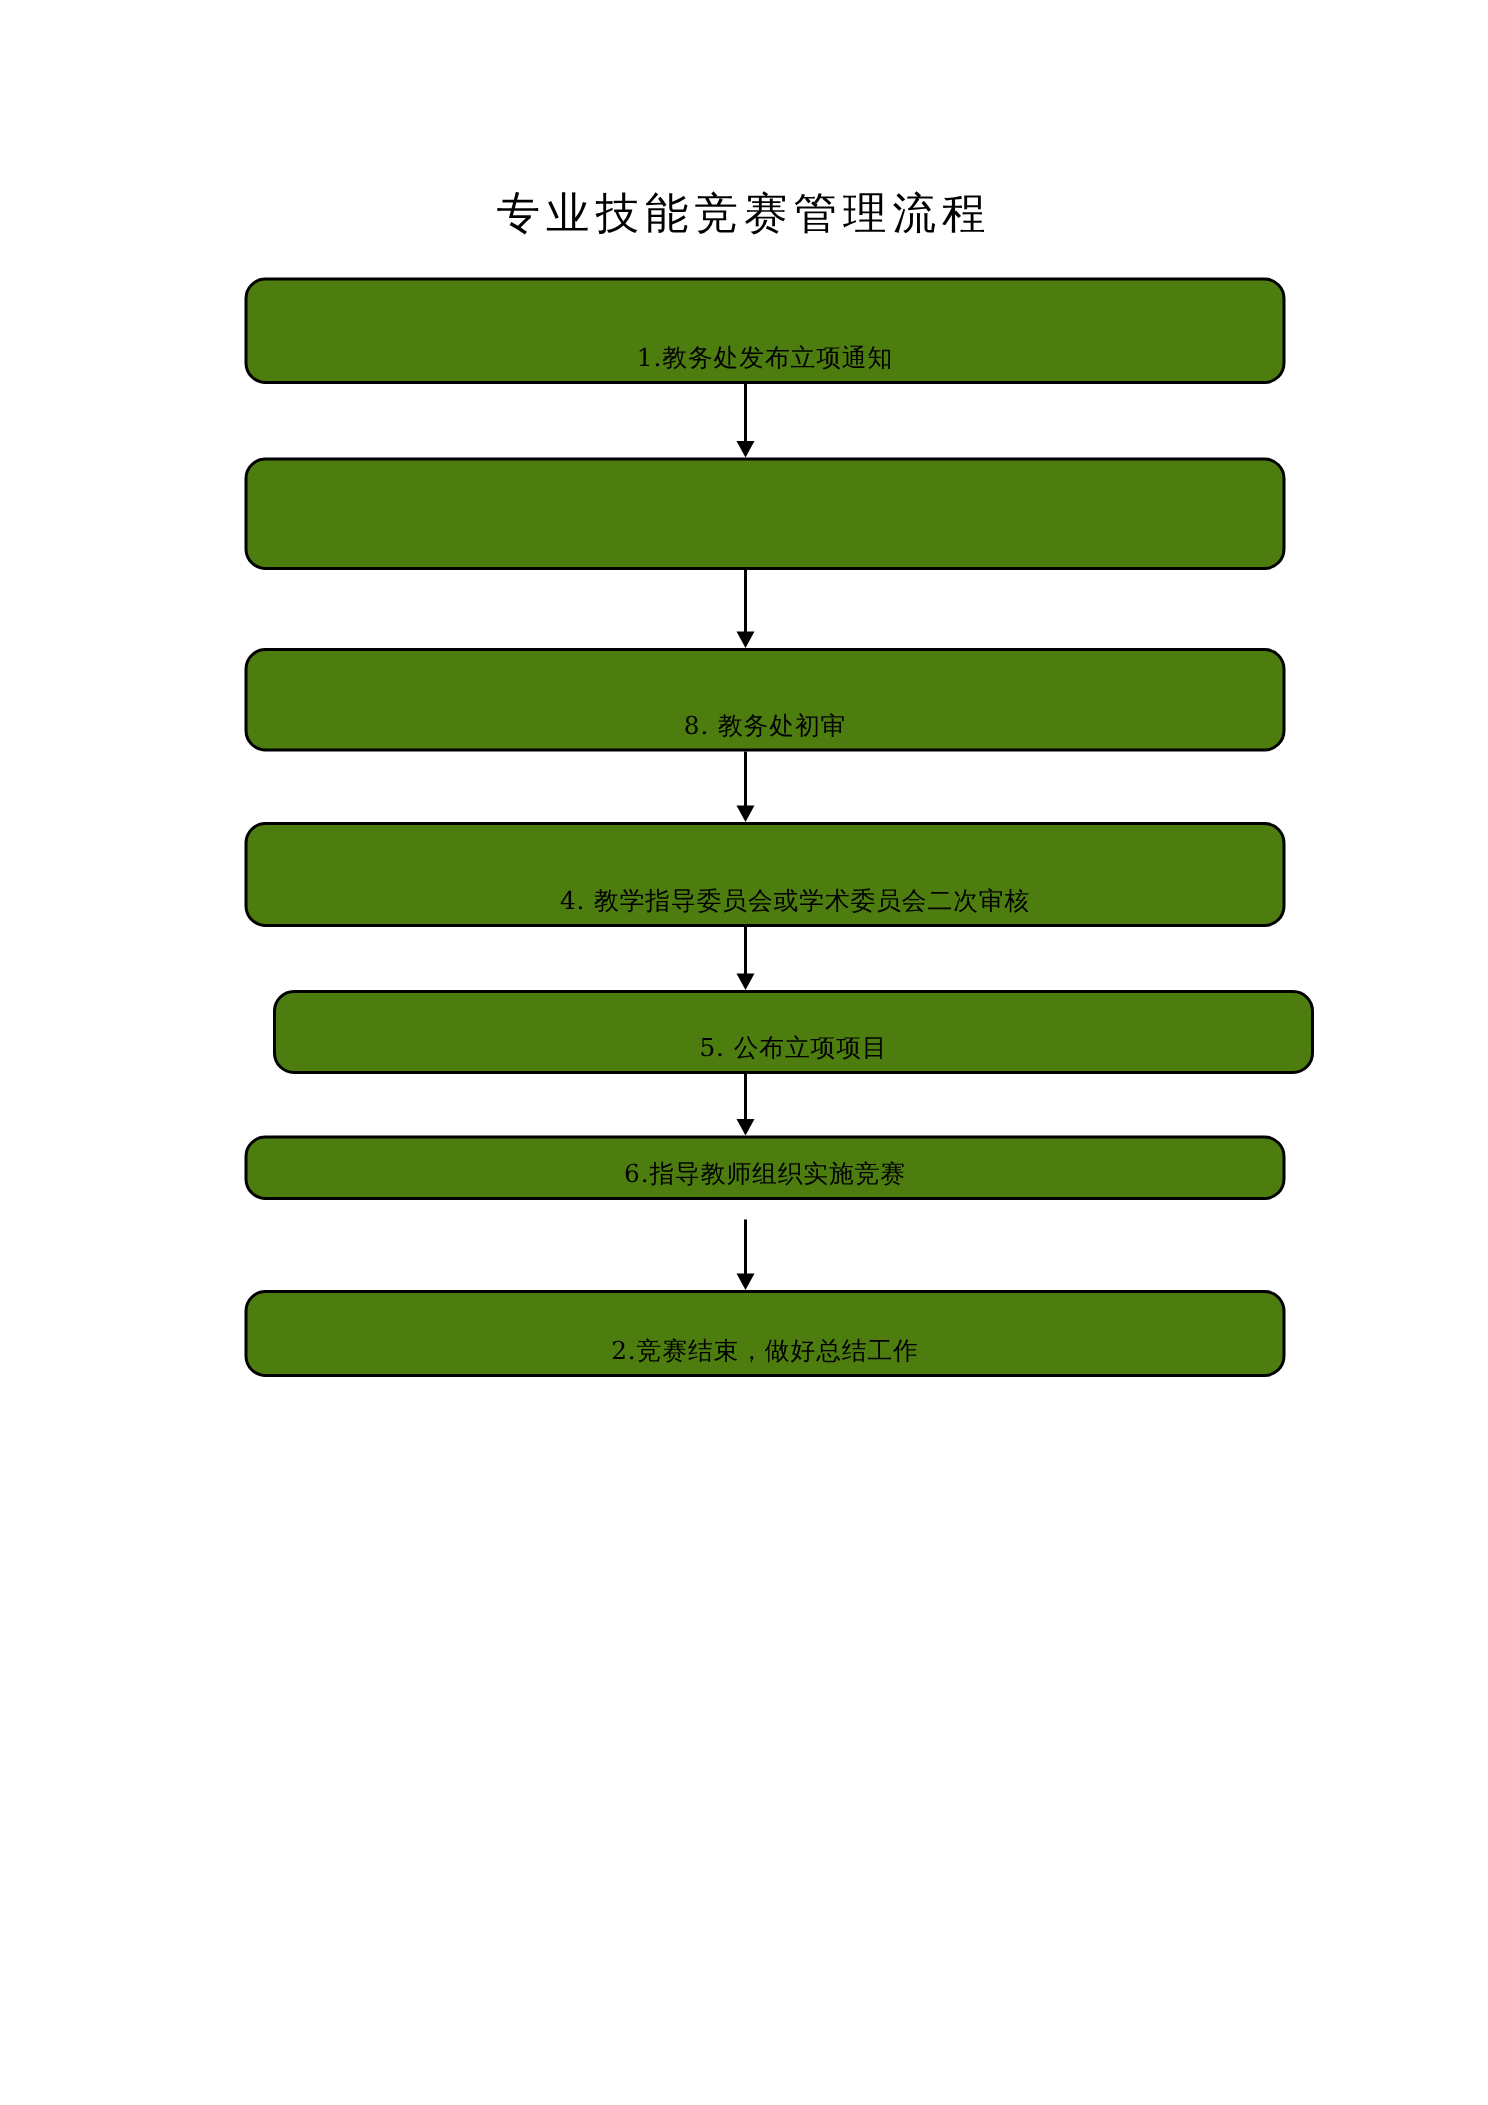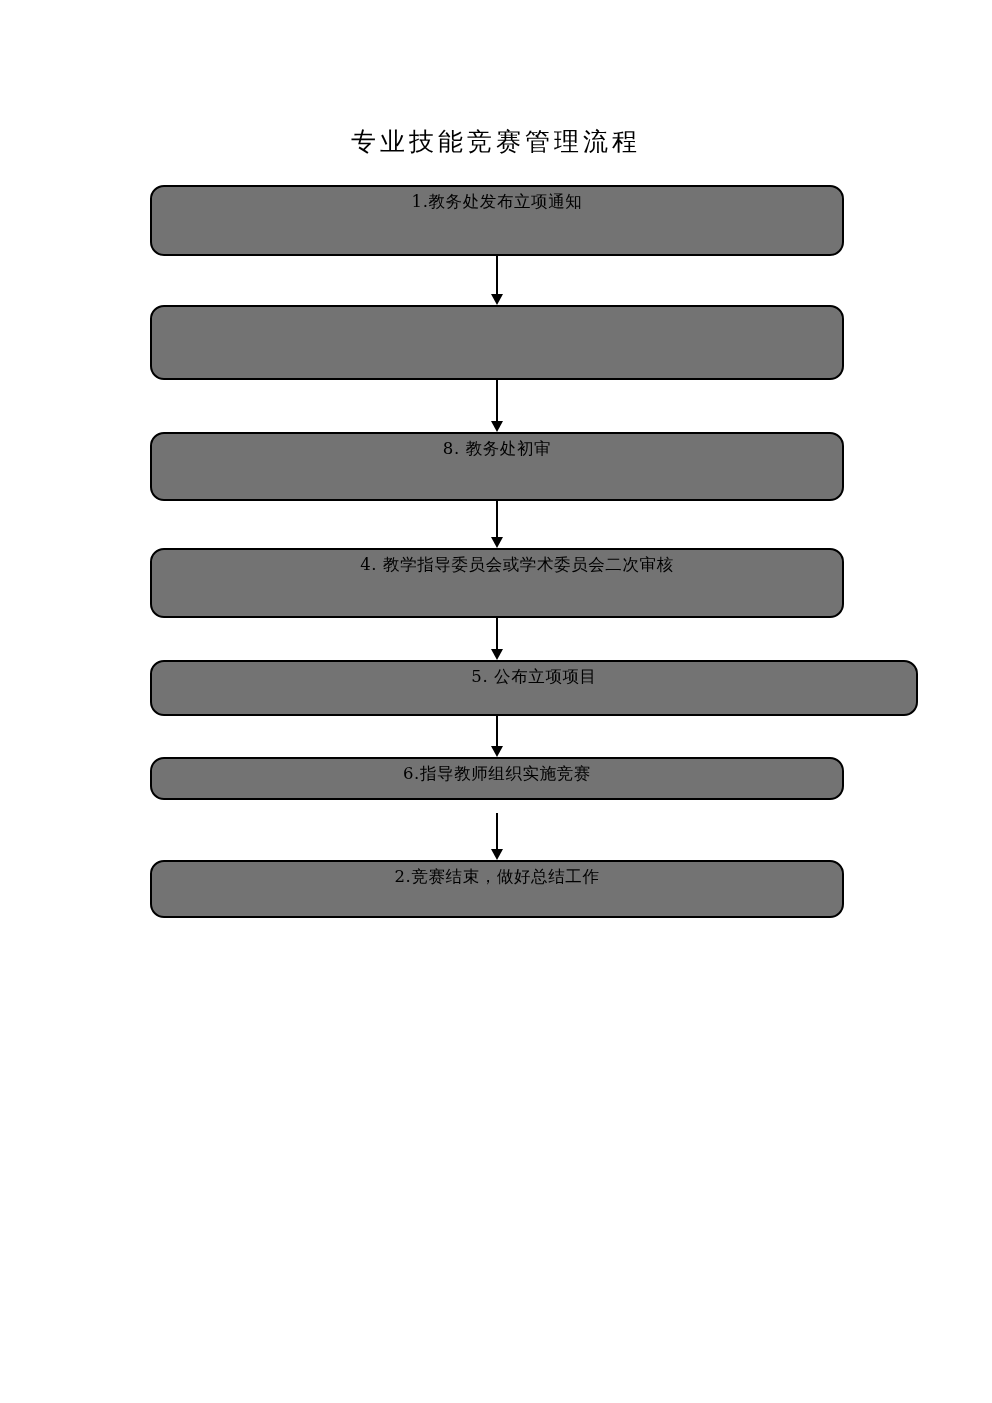--- a/index.html
+++ b/index.html
@@ -24,47 +24,47 @@
     background: #ffffff;
   }
 
   
   .chart-title {
     position: absolute;
     left: 0;
     top: 125px;
     width: 992px;
     text-align: center;
-    font-size: 25px;
+    font-size: 29px;
     line-height: 34px;
     letter-spacing: 4px;
     font-weight: 400;
     color: #000000;
     font-family: "DejaVu Serif", "Liberation Serif", serif;
     white-space: nowrap;
   }
 
   
   .flow {
     position: absolute;
     left: 150px;
     top: 185px;
     width: 694px;
   }
 
   
   .node {
     position: absolute;
-    left: 0;
+    left: 13px;
     box-sizing: border-box;
     border: 2px solid #000000;
     border-radius: 14px;
-    background: #737373;
+    background: #4d7c0f;
     display: flex;
-    align-items: flex-start;
+    align-items: flex-end;
     justify-content: center;
     text-align: center;
   }
   .node-text {
     display: block;
     width: 640px;
     font-size: 16.5px;
     line-height: 30px;
     letter-spacing: 0.6px;
     color: #000000;
@@ -137,21 +137,21 @@
 
     <div class="node" style="top:363px; width:694px; height:70px;padding-left:40px;">
       <span class="node-text">4. 教学指导委员会或学术委员会二次审核</span>
     </div>
 
     <div class="connector" style="left:347px; top:433px; height:42px;">
       <div class="shaft" style="height:33px;"></div>
       <div class="head" style="top:31px;"></div>
     </div>
 
-    <div class="node" style="top:475px; width:768px; height:56px;">
+    <div class="node" style="top:475px; width:694px; height:56px;margin-left:19px;">
       <span class="node-text">5. 公布立项项目</span>
     </div>
 
     <div class="connector" style="left:347px; top:531px; height:41px;">
       <div class="shaft" style="height:32px;"></div>
       <div class="head" style="top:30px;"></div>
     </div>
 
     <div class="node" style="top:572px; width:694px; height:43px;">
       <span class="node-text">6.指导教师组织实施竞赛</span>

